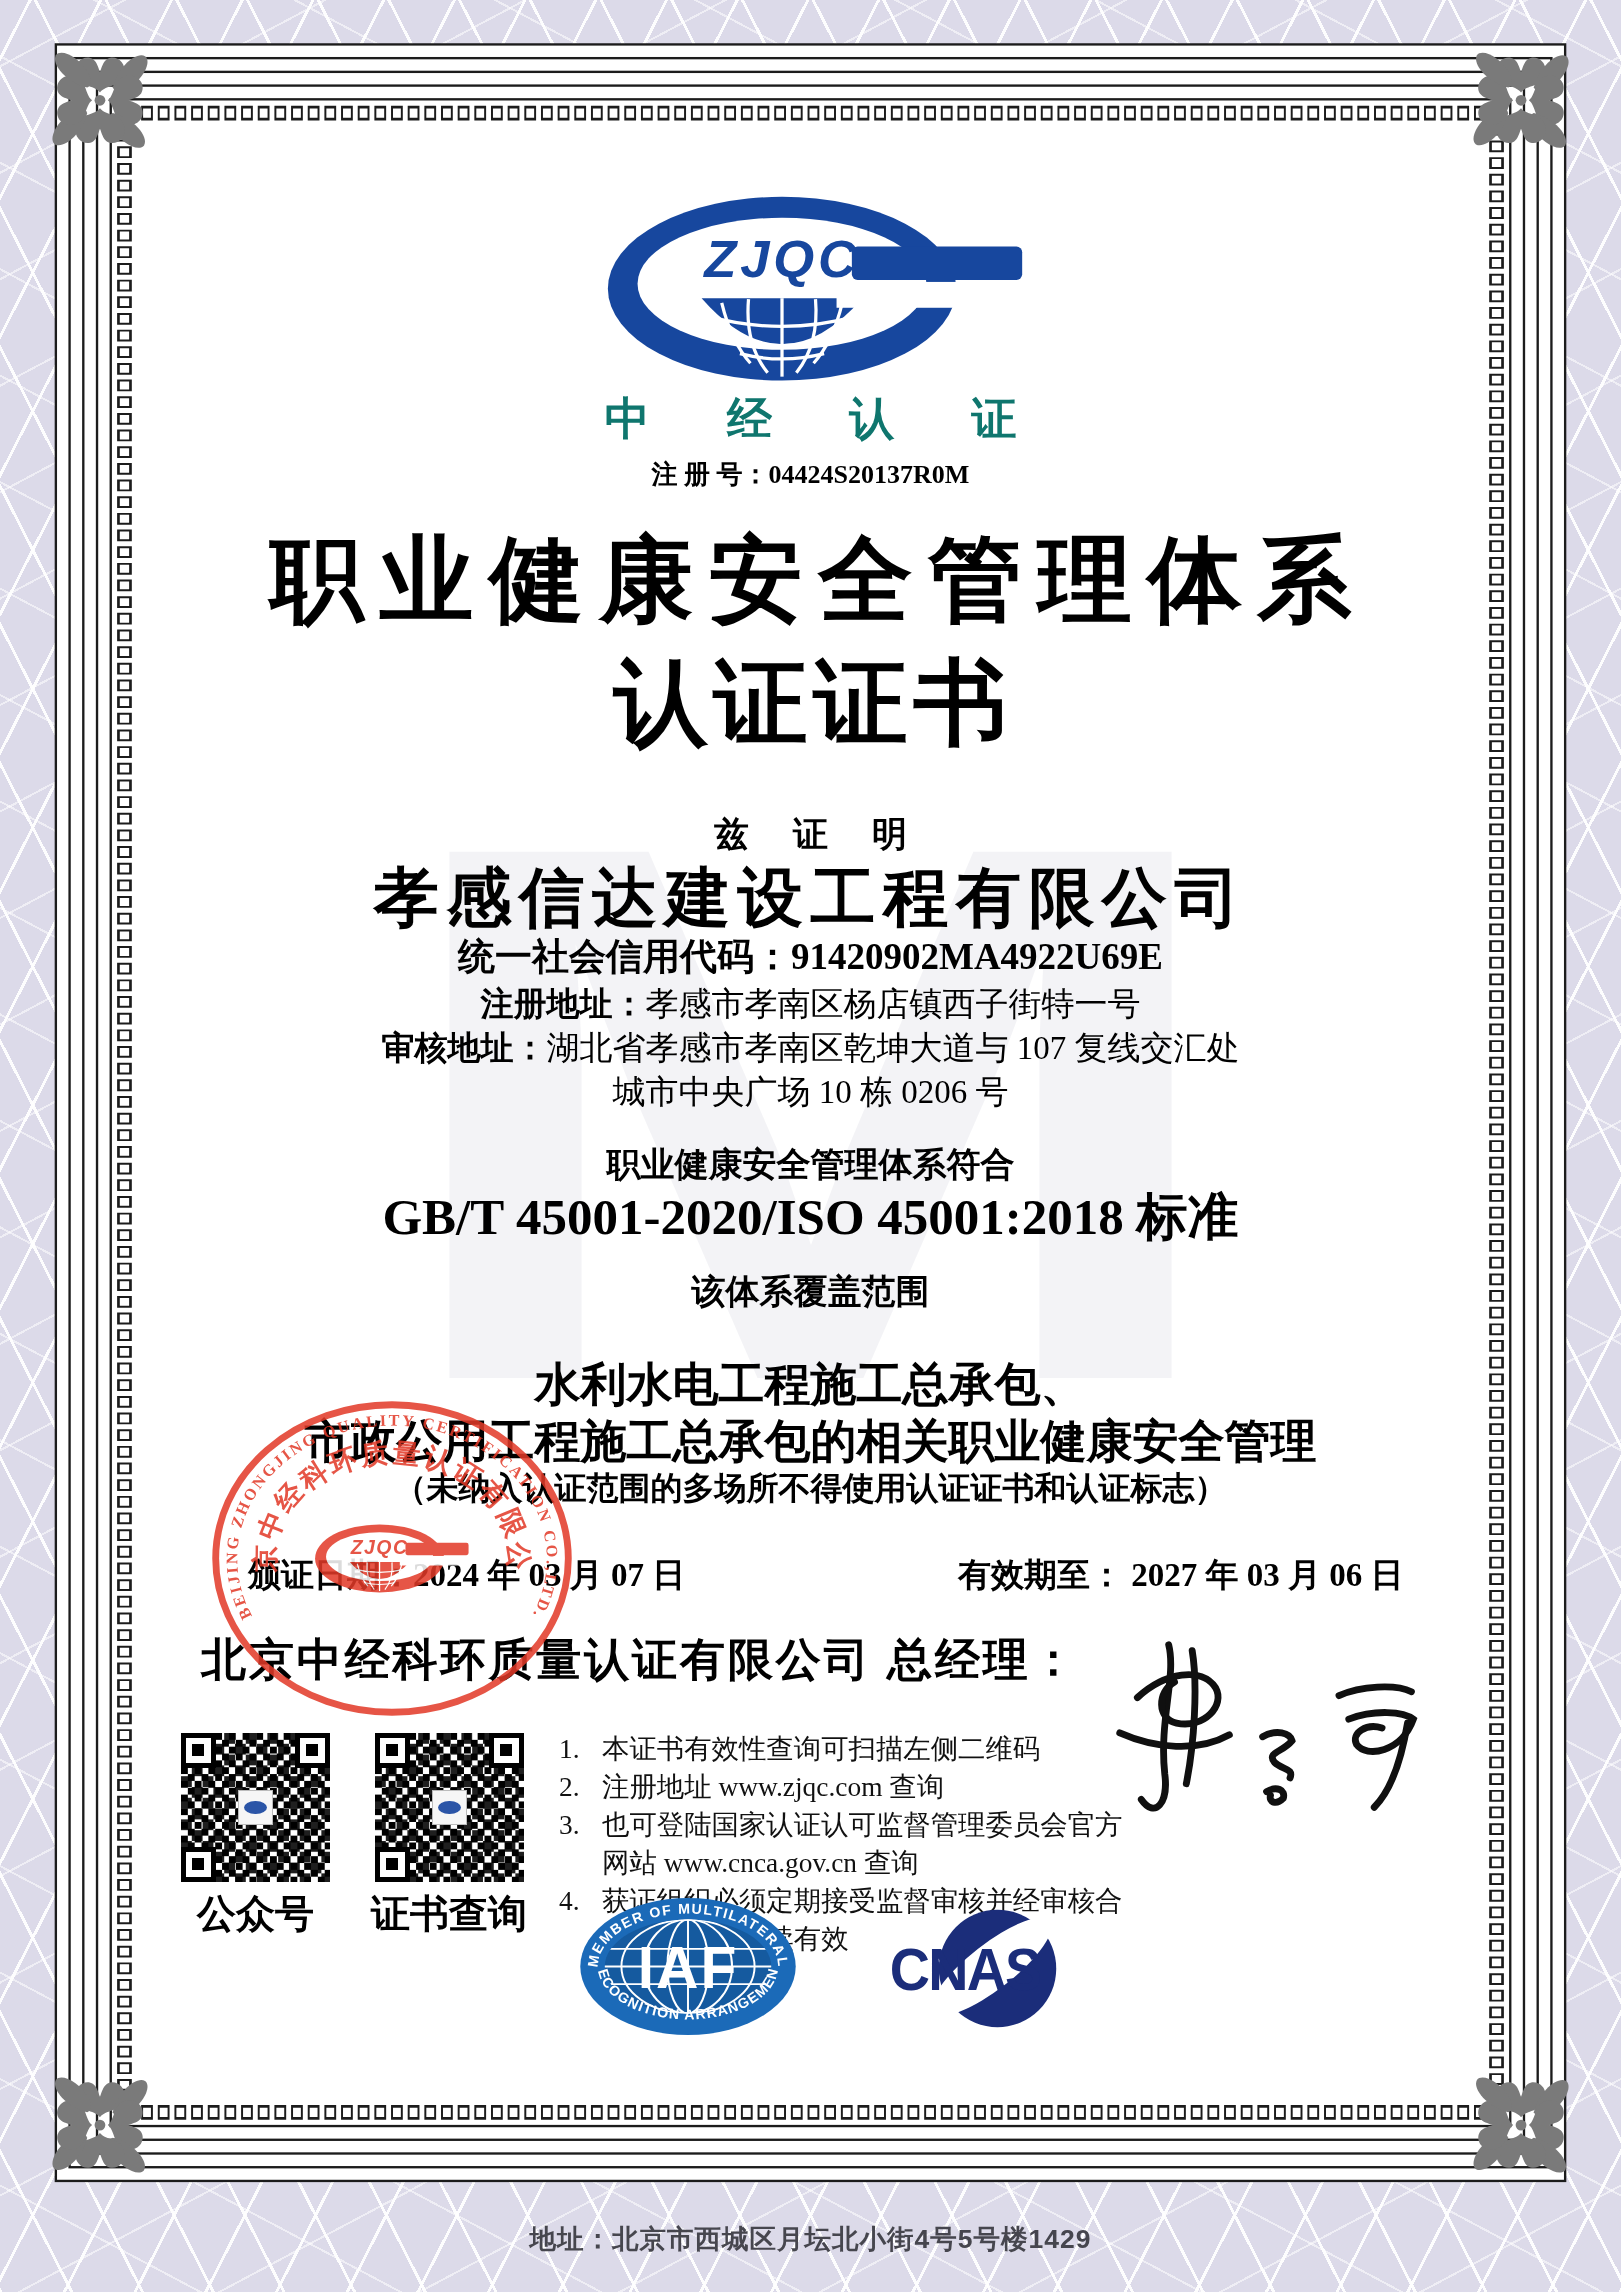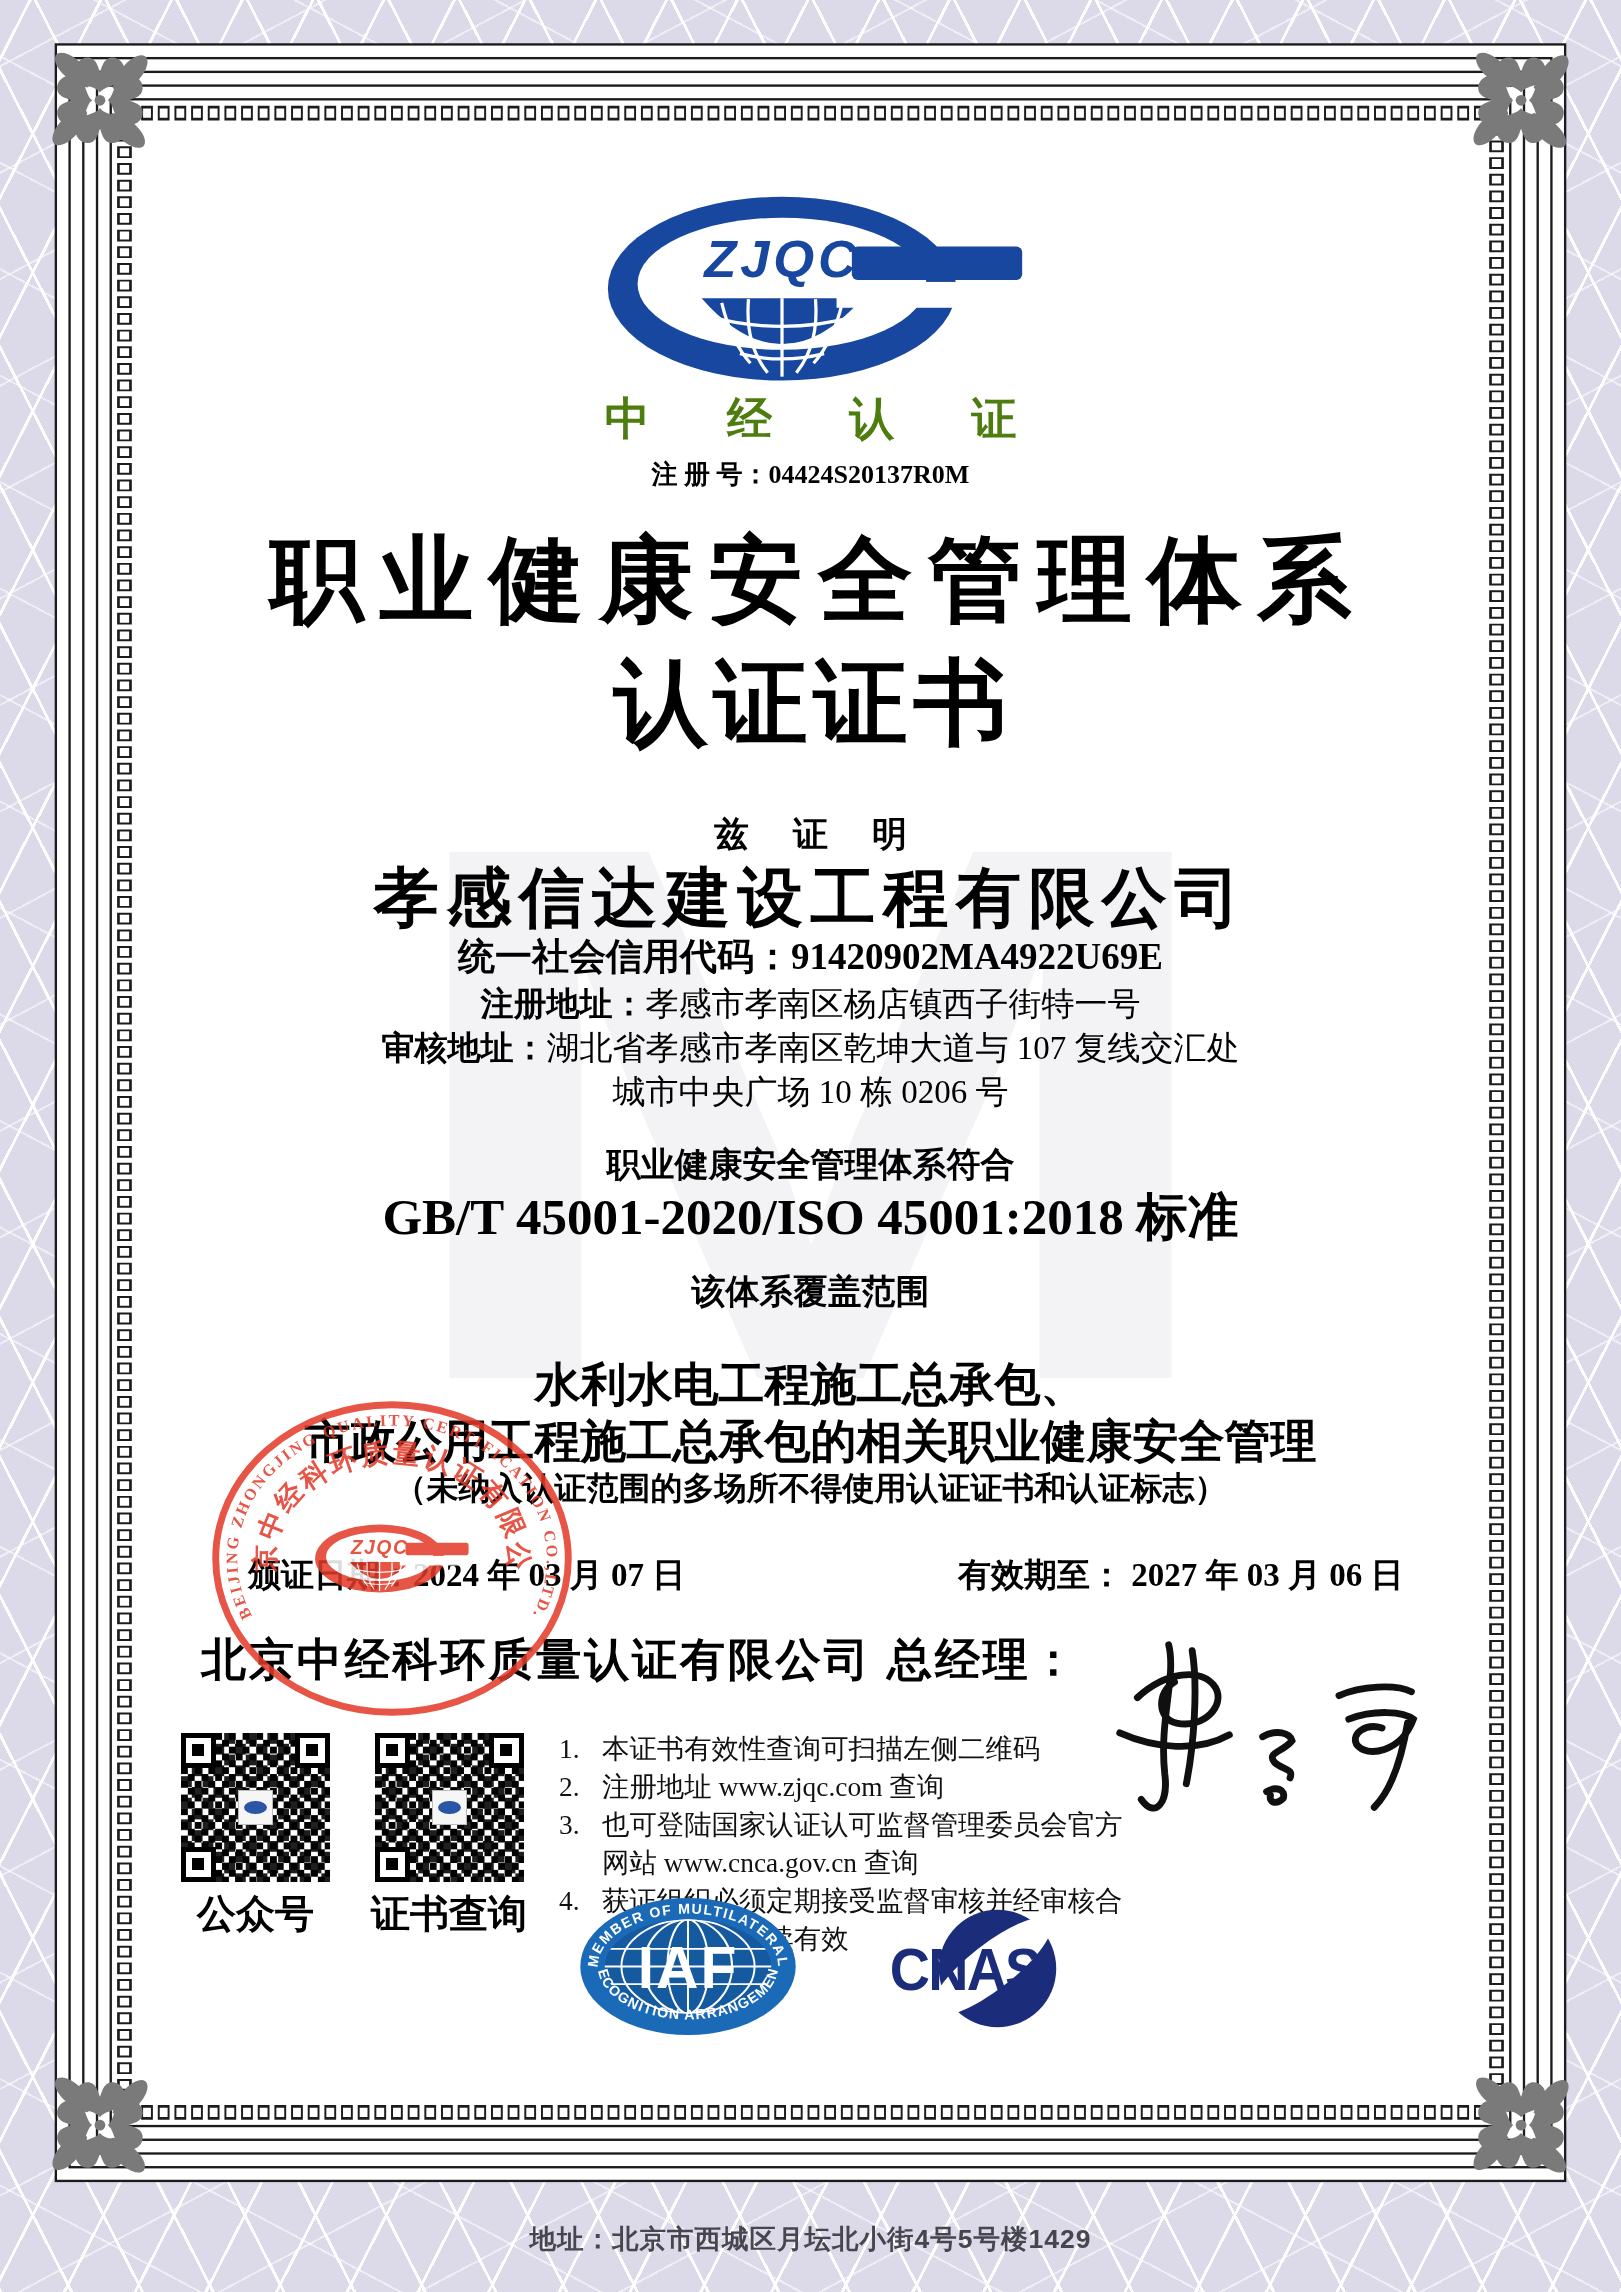--- a/index.html
+++ b/index.html
@@ -8,21 +8,21 @@
     background-image:
       repeating-linear-gradient(63deg, rgba(255,255,255,.95) 0 2.9px, transparent 2.9px 63px),
       repeating-linear-gradient(-63deg, rgba(255,255,255,.95) 0 2.9px, transparent 2.9px 63px),
       repeating-linear-gradient(28deg, rgba(255,255,255,.55) 0 2px, transparent 2px 94px),
       repeating-linear-gradient(-28deg, rgba(255,255,255,.55) 0 2px, transparent 2px 94px);
     font-family:"Liberation Serif","DejaVu Serif",serif;}
   .cert{position:absolute;left:56px;top:44px;width:1509px;height:2137px;background:#fff;}
   .frame{position:absolute;left:0;top:0;width:1621px;height:2293px;pointer-events:none;z-index:6;}
   .c{position:absolute;left:0;width:100%;text-align:center;white-space:nowrap;}
   .abs{position:absolute;white-space:nowrap;}
-  .blue{color:#4d7c0f;}
+  .blue{color:#0f766e;}
   .hei{font-family:"Liberation Sans","DejaVu Sans",sans-serif;text-align:center;}
   .wm{position:absolute;left:0;width:100%;top:686px;text-align:center;z-index:0;
       font-size:765px;font-weight:bold;color:rgba(125,125,150,0.09);
       transform:scaleX(1.35);line-height:1;}
   .z1{z-index:1;}
   .brand{font-size:45px;font-weight:900;letter-spacing:33px;text-indent:33px;}
   .regno{font-size:26px;font-weight:bold;}
   .t1{font-size:94px;font-weight:900;letter-spacing:15.7px;text-indent:15.7px;}
   .t2{font-size:94px;font-weight:900;letter-spacing:5.9px;text-indent:5.9px;}
   .intro{font-size:35px;font-weight:bold;letter-spacing:17.6px;text-indent:17.6px;}

